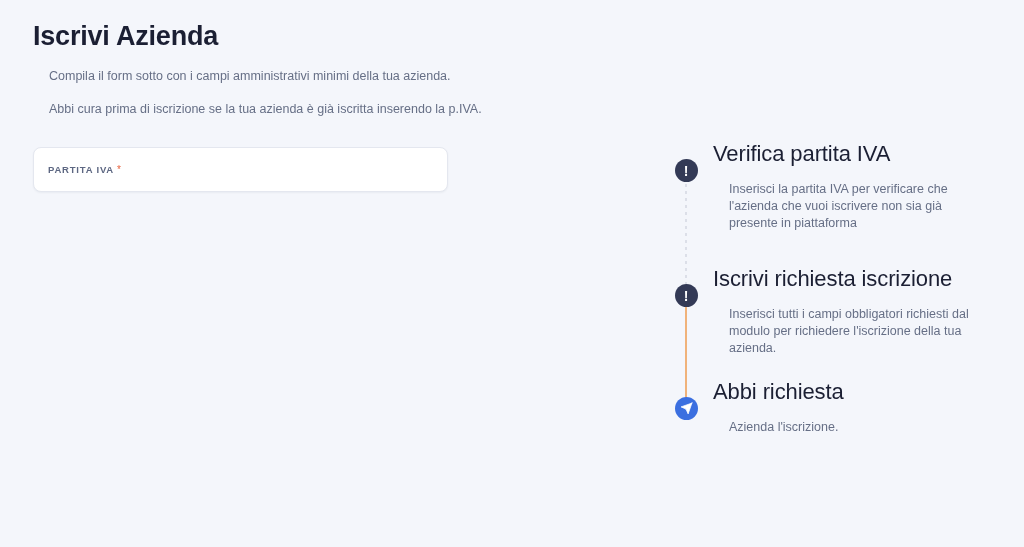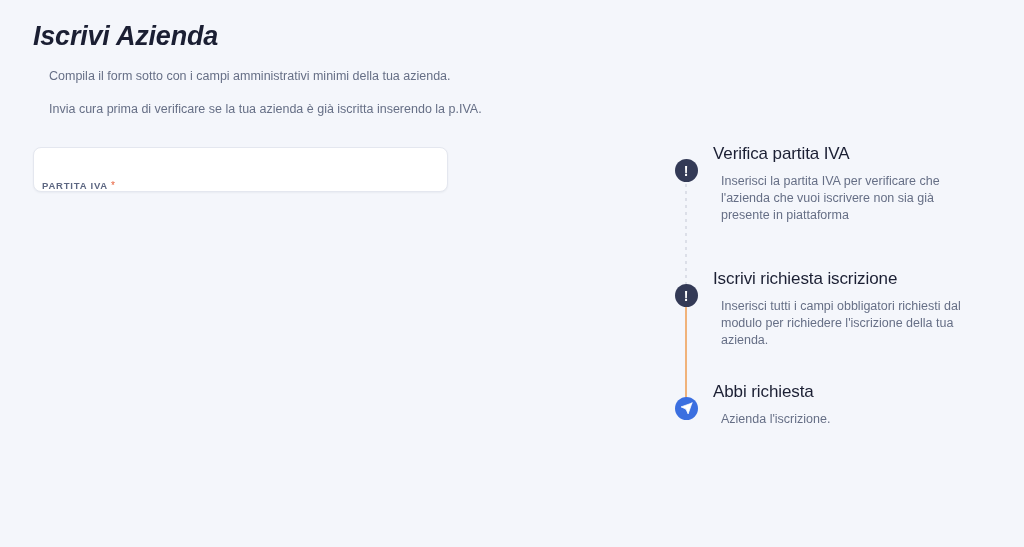--- a/index.html
+++ b/index.html
@@ -29,21 +29,20 @@
     top: 22px;
     width: 620px;
   }
   .page-title {
     font-size: 27px;
     font-weight: bold;
     letter-spacing: -0.2px;
     color: #1b1f33;
     margin: 0 0 12px 0;
     line-height: 1.1;
-    font-style: italic;
   }
   .subtitle-line {
     font-size: 12.5px;
     line-height: 17px;
     color: #666f86;
     margin: 16px;
   }
 
   
   .form-area {
@@ -54,22 +53,22 @@
   }
   .field-box {
     box-sizing: border-box;
     width: 415px;
     height: 45px;
     background: #ffffff;
     border: 1px solid #e4e7ef;
     border-radius: 8px;
     box-shadow: 0 1px 2px rgba(27, 31, 51, 0.05);
     display: flex;
-    align-items: flex-end;
-    padding: 0 8px;
+    align-items: center;
+    padding: 0 14px;
     cursor: text;
   }
   .field-label {
     font-size: 9.5px;
     letter-spacing: 0.8px;
     font-weight: bold;
     color: #5d6782;
     text-transform: uppercase;
     white-space: nowrap;
   }
@@ -157,48 +156,48 @@
     top: 34px;
     height: 112px;
     background: #f0b27a;
   }
 
   .step-content {
     padding-left: 15px;
     padding-top: 0;
   }
   .step-title {
-    font-size: 17px;
+    font-size: 22px;
     font-weight: normal;
     color: #1b1f33;
     margin: 0 0 4px 0;
     line-height: 22px;
     letter-spacing: -0.1px;
   }
   .step-desc {
     font-size: 12.5px;
     line-height: 17px;
     color: #666f86;
-    margin: 8px;
+    margin: 16px;
     max-width: 262px;
   }
 
   .step-1 { height: 125px; }
   .step-2 { height: 113px; }
   .step-3 { height: 60px; }
 </style>
 </head>
 <body>
 
 <div class="page">
 
   <div class="header">
     <h1 class="page-title">Iscrivi Azienda</h1>
     <p class="subtitle-line">Compila il form sotto con i campi amministrativi minimi della tua azienda.</p>
-    <p class="subtitle-line">Invia cura prima di verificare se la tua azienda è già iscritta inserendo la p.IVA.</p>
+    <p class="subtitle-line">Abbi cura prima di iscrizione se la tua azienda è già iscritta inserendo la p.IVA.</p>
   </div>
 
   <div class="form-area">
     <div class="field-box">
       <span class="field-label">PARTITA IVA</span>
       <span class="required-star">*</span>
       <input class="field-input" type="text" value="" placeholder="" style="">
     </div>
   </div>
 

